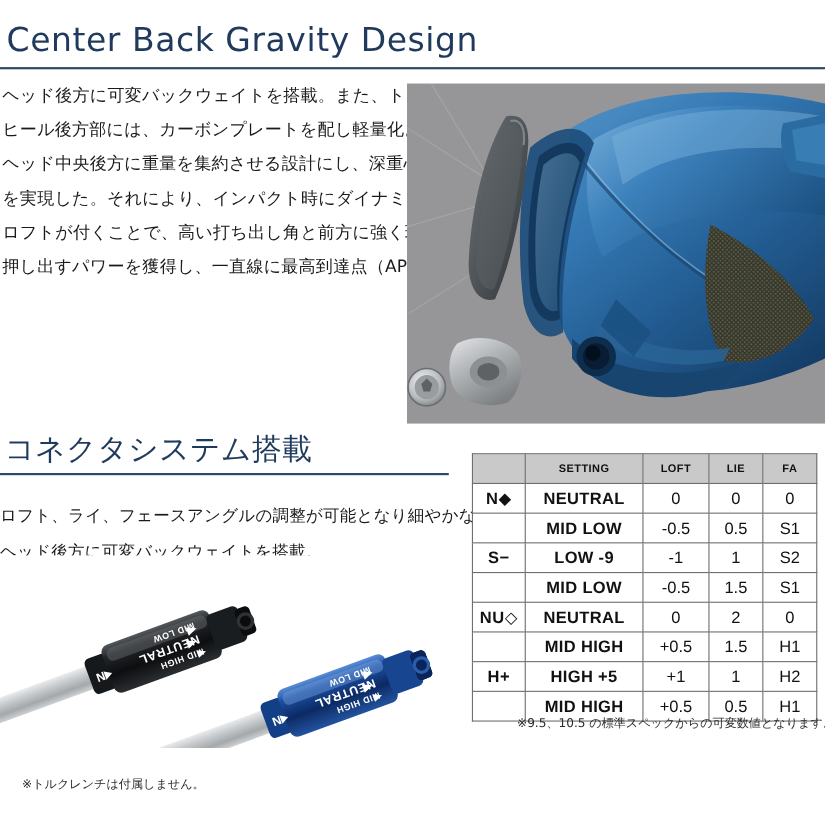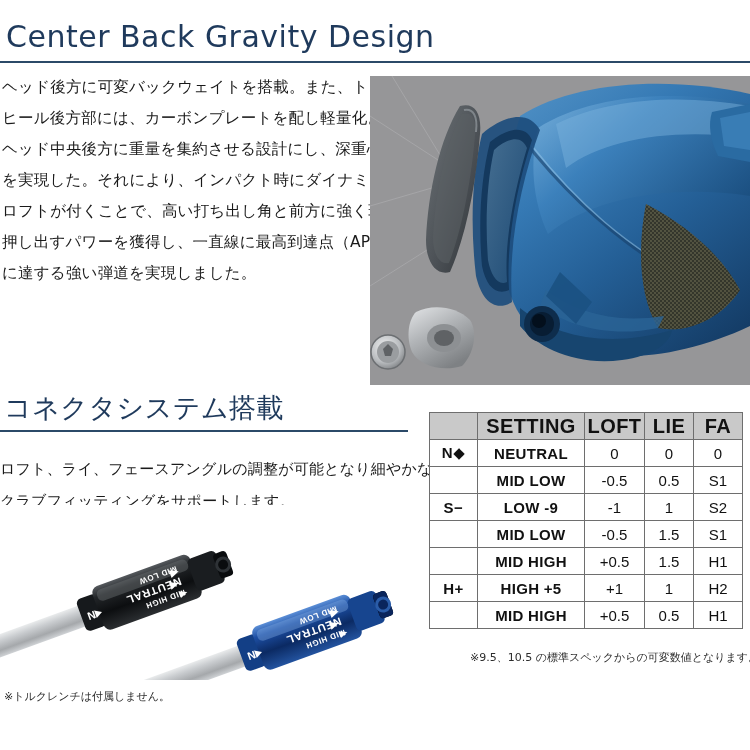--- a/index.html
+++ b/index.html
@@ -112,21 +112,21 @@
   #spec-table td, #spec-table th {
     border: 1px solid #6e6e6e;
     text-align: center;
     vertical-align: middle;
     height: 26px;
     padding: 0;
     color: #111111;
   }
   #spec-table thead th {
     background: #c9c9c9;
-    font-size: 20px;
+    font-size: 10px;
     font-weight: bold;
     letter-spacing: 0.4px;
     margin-top: 32px;
   }
   #spec-table tbody td {
     background: #ffffff;
     font-size: 14.5px;
   }
   #spec-table td.col-code {
     font-weight: bold;
@@ -160,38 +160,37 @@
   }
   #footnotes {
     position: absolute;
     left: 4px;
     top: 688px;
     font-size: 11px;
     line-height: 17px;
     color: #2c2c2c;
     font-family: "DejaVu Sans", "Liberation Sans", sans-serif;
   }
-  #footnotes p { margin: 0; white-space: nowrap; }
+  #footnotes p { margin: 16px; white-space: nowrap; }
 </style>
 </head>
 <body>
 
 <div class="page">
 
   <div class="section-heading" id="heading-1">Center Back Gravity Design</div>
   <div class="heading-rule" id="rule-1"></div>
 
   <div class="jp-paragraph" id="paragraph-1">
     <p>ヘッド後方に可変バックウェイトを搭載。また、トウ・</p>
     <p>ヒール後方部には、カーボンプレートを配し軽量化。</p>
     <p>ヘッド中央後方に重量を集約させる設計にし、深重心化</p>
     <p>を実現した。それにより、インパクト時にダイナミック</p>
     <p>ロフトが付くことで、高い打ち出し角と前方に強く球を</p>
     <p>押し出すパワーを獲得し、一直線に最高到達点（APEX）</p>
-    <p>に達する強い弾道を実現しました。</p>
   </div>
 
   <div id="product-image">
     <svg class="bg-lines" viewBox="0 0 380 309" preserveAspectRatio="none">
       <defs>
         <linearGradient id="headGrad" x1="0.15" y1="0" x2="0.85" y2="1">
           <stop offset="0%" stop-color="#4e8fc4"></stop>
           <stop offset="28%" stop-color="#3579b4"></stop>
           <stop offset="58%" stop-color="#245f96"></stop>
           <stop offset="100%" stop-color="#143c66"></stop>
@@ -289,21 +288,21 @@
       <path d="M342 36 L380 28 L380 86 L348 80 C340 64 338 48 342 36 Z" fill="#2a6ba2"></path>
       <path d="M350 42 L380 36 L380 74 L354 70 Z" fill="#3f83bb" opacity="0.75"></path>
     </svg>
   </div>
 
   <div class="section-heading" id="heading-2">コネクタシステム搭載</div>
   <div class="heading-rule" id="rule-2"></div>
 
   <div class="jp-paragraph" id="paragraph-2">
     <p>ロフト、ライ、フェースアングルの調整が可能となり細やかな</p>
-    <p>クラブフィッティングをサポートします。</p>
+    <p>ヘッド後方に可変バックウェイトを搭載。</p>
   </div>
 
   <div id="connector-image">
     <svg viewBox="0 0 420 175" width="420" height="175">
       <defs>
         <linearGradient id="shaftGrad" x1="0" y1="0" x2="0" y2="1">
           <stop offset="0%" stop-color="#e9ebec"></stop>
           <stop offset="30%" stop-color="#c9cccf"></stop>
           <stop offset="70%" stop-color="#a5a8ab"></stop>
           <stop offset="100%" stop-color="#cfd2d5"></stop>
@@ -419,20 +418,27 @@
         <td class="col-num">S2</td>
       </tr>
       <tr>
         <td class="col-code"></td>
         <td class="col-setting">MID LOW</td>
         <td class="col-num">-0.5</td>
         <td class="col-num">1.5</td>
         <td class="col-num">S1</td>
       </tr>
       <tr>
+        <td class="col-code">NU◇</td>
+        <td class="col-setting">NEUTRAL</td>
+        <td class="col-num">0</td>
+        <td class="col-num">2</td>
+        <td class="col-num">0</td>
+      </tr>
+      <tr>
         <td class="col-code"></td>
         <td class="col-setting">MID HIGH</td>
         <td class="col-num">+0.5</td>
         <td class="col-num">1.5</td>
         <td class="col-num">H1</td>
       </tr>
       <tr>
         <td class="col-code">H+</td>
         <td class="col-setting">HIGH +5</td>
         <td class="col-num">+1</td>

